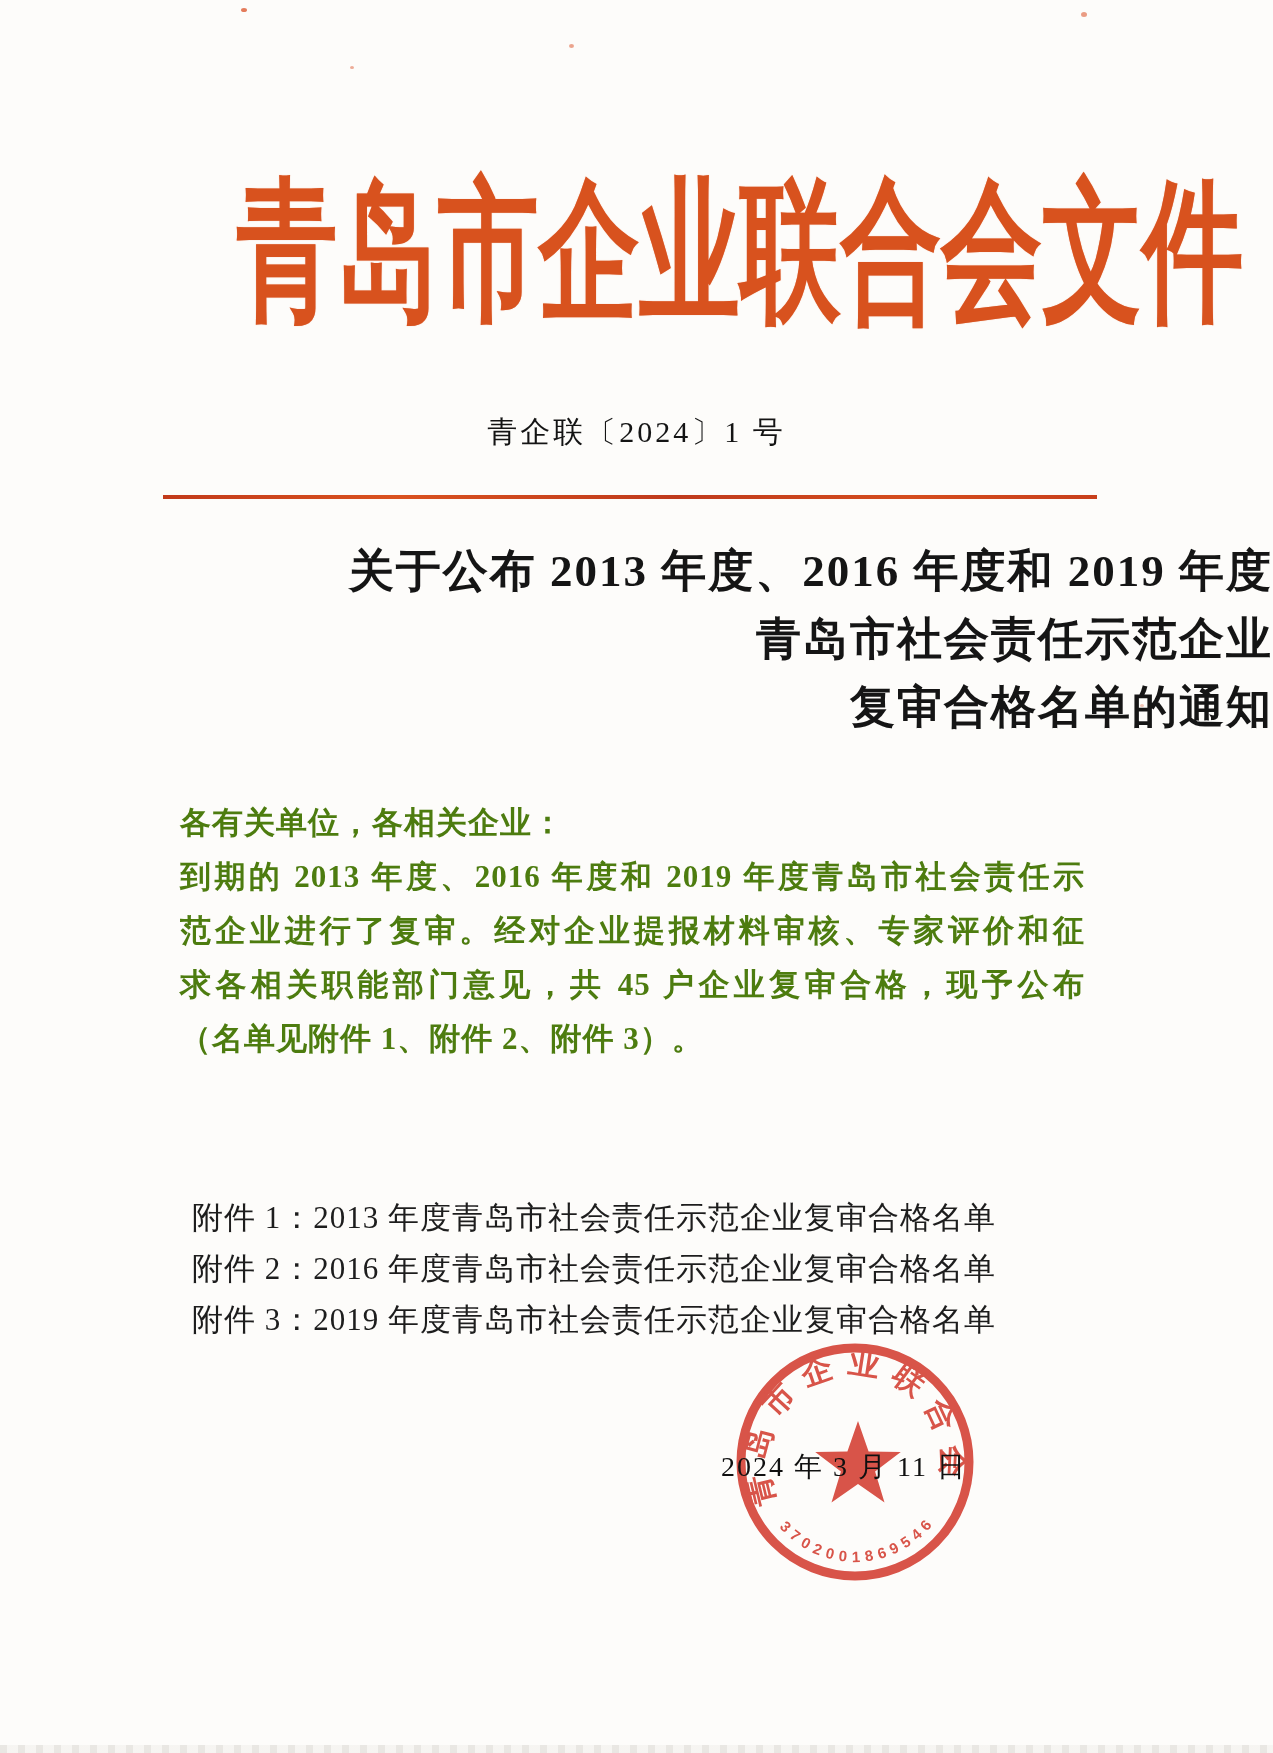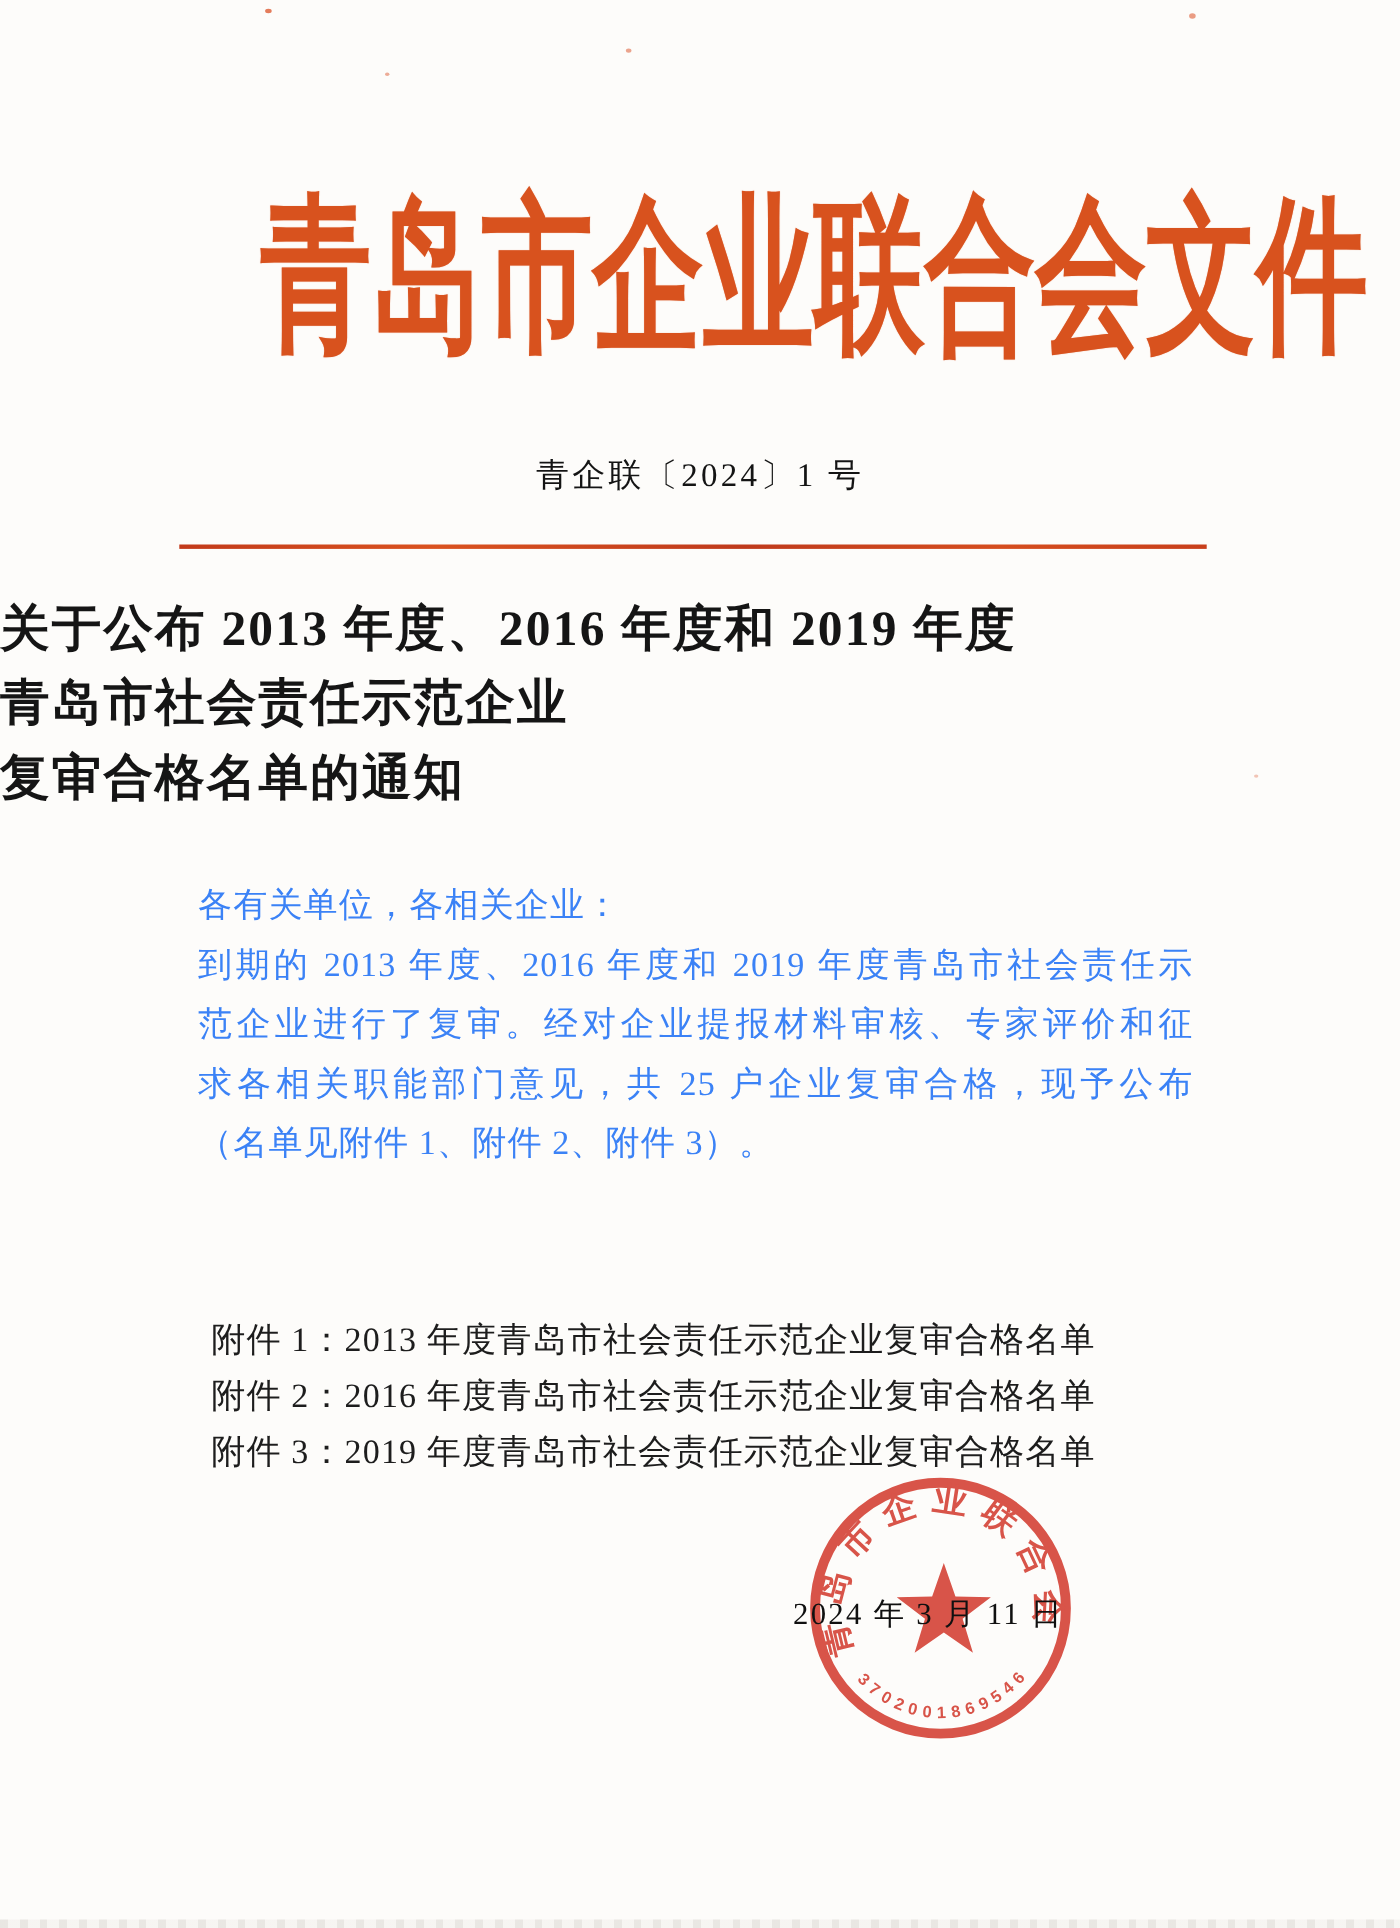--- a/index.html
+++ b/index.html
@@ -33,28 +33,28 @@
     text-align:center; font-size:30px; letter-spacing:3px; color:#141414;
   }
 
   .red-rule {
     position:absolute; top:495px; left:163px; width:934px; height:4px;
     background:linear-gradient(90deg,#c23a1a,#da521f 25%,#bf3a1c 55%,#d54d1e 80%,#c83f1b);
   }
 
   .doc-title {
     position:absolute; top:537px; left:0; width:100%;
-    text-align:left;
+    text-align:right;
     font-size:45px; font-weight:900; letter-spacing:2px;
     line-height:68px; color:#151515;
   }
 
   .body-block {
     position:absolute; top:796px; left:180px; width:905px;
-    font-size:31px; line-height:54px; letter-spacing:1px; color:#3b82f6;
+    font-size:31px; line-height:54px; letter-spacing:1px; color:#4d7c0f;font-weight:bold;
   }
   .para-line.justify { text-align:justify; text-align-last:justify; }
   .para-line.first  { text-indent:42px; }
 
   .attachments {
     position:absolute; top:1192px; left:180px; width:940px;
     font-size:31px; line-height:51px; letter-spacing:1px; color:#1d1d1d;margin-left:12px;
   }
 
   .sign-date {
@@ -100,21 +100,21 @@
   <div class="doc-title">
     <div>关于公布 2013 年度、2016 年度和 2019 年度</div>
     <div>青岛市社会责任示范企业</div>
     <div>复审合格名单的通知</div>
   </div>
 
   <div class="body-block">
     <div class="para-line">各有关单位，各相关企业：</div>
     <div class="para-line justify">到期的 2013 年度、2016 年度和 2019 年度青岛市社会责任示</div>
     <div class="para-line justify">范企业进行了复审。经对企业提报材料审核、专家评价和征</div>
-    <div class="para-line justify">求各相关职能部门意见，共 25 户企业复审合格，现予公布</div>
+    <div class="para-line justify">求各相关职能部门意见，共 45 户企业复审合格，现予公布</div>
     <div class="para-line">（名单见附件 1、附件 2、附件 3）。</div>
   </div>
 
   <div class="attachments">
     <div>附件 1：2013 年度青岛市社会责任示范企业复审合格名单</div>
     <div>附件 2：2016 年度青岛市社会责任示范企业复审合格名单</div>
     <div>附件 3：2019 年度青岛市社会责任示范企业复审合格名单</div>
   </div>
 
   <svg class="seal" viewBox="0 0 248 248" xmlns="http://www.w3.org/2000/svg">

